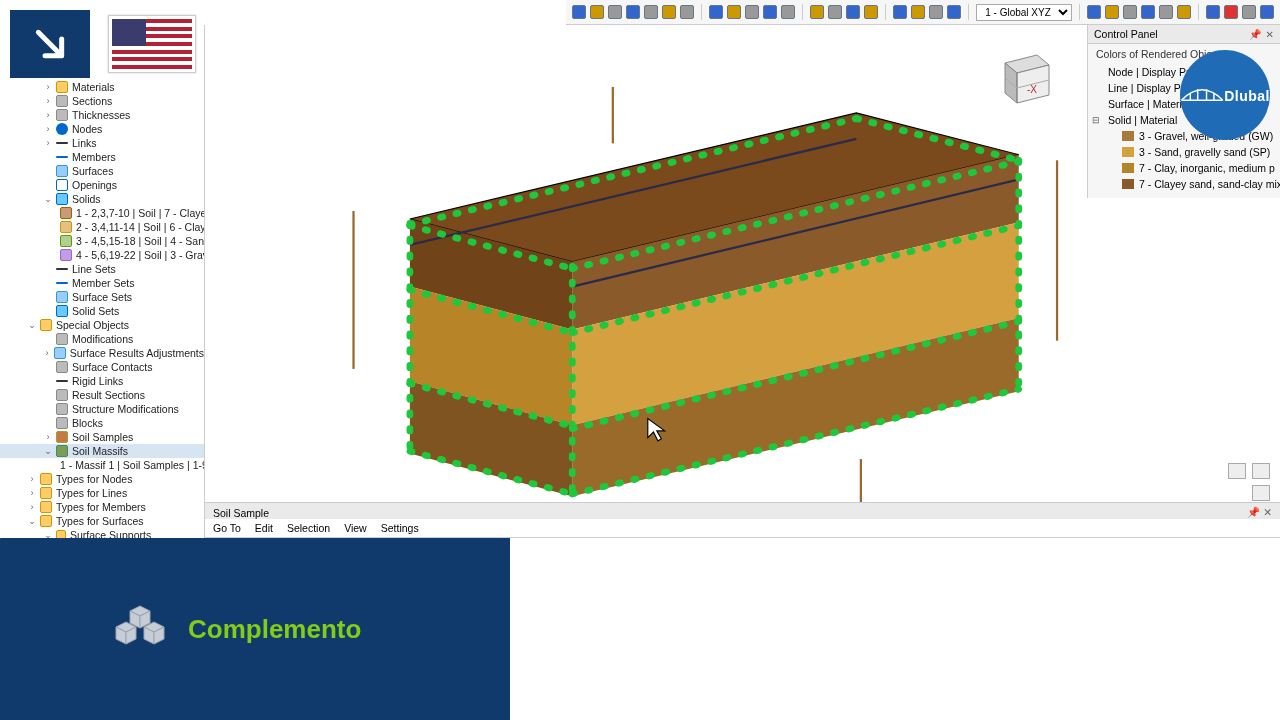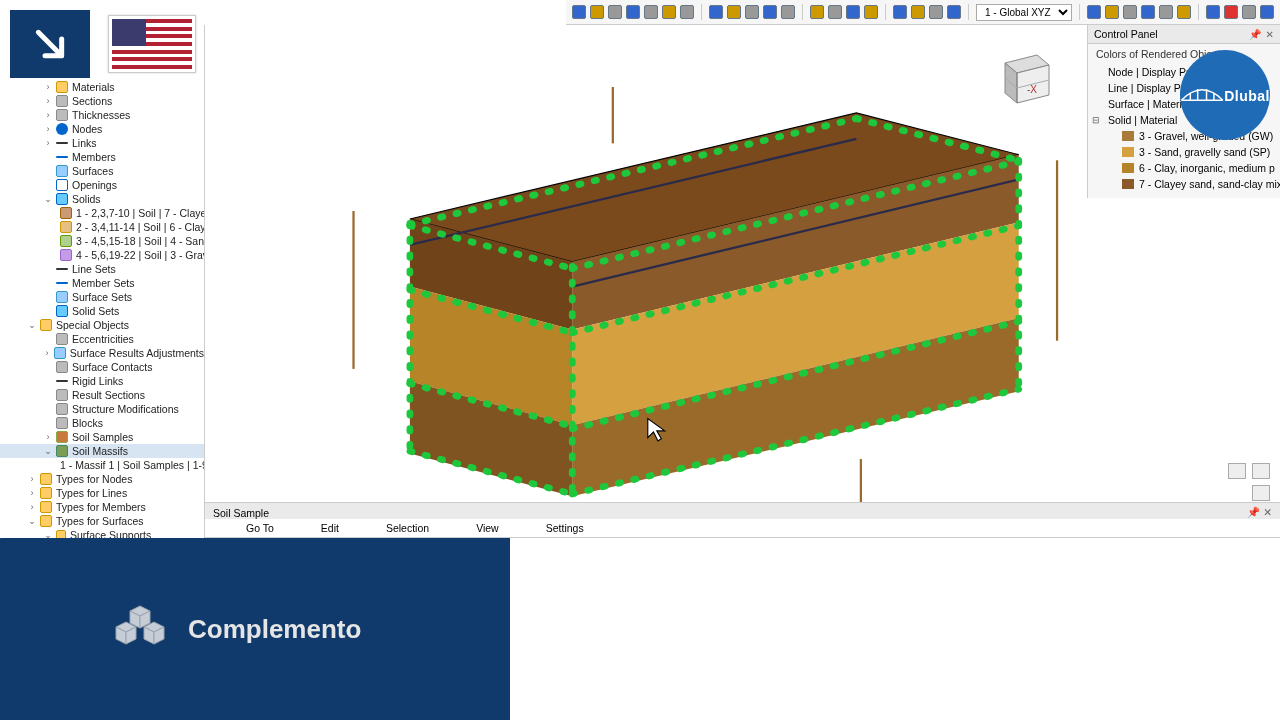--- a/index.html
+++ b/index.html
@@ -3,21 +3,21 @@
 <meta charset="utf-8">
 <style>
   * { box-sizing: border-box; margin: 0; padding: 0; font-family: "Segoe UI", Tahoma, sans-serif; }
   html, body { width: 1280px; height: 720px; overflow: hidden; background: #f0f0f0; }
   .app { position: relative; width: 1280px; height: 720px; background: #fff; }
 
   
   .toolbar { position: absolute; top: 0; left: 205; right: 0; height: 25px; border-bottom: 1px solid #ccc; display: flex; align-items: center; gap: 4px; padding: 0 6px; font-size: 10px; background: #f6f6f6; }
   .tb-icon { width: 14px; height: 14px; background: #7a9; border: 1px solid #678; border-radius: 2px; }
   .tb-sep { width: 1px; height: 16px; background: #ccc; margin: 0 3px; }
-  .tb-select { font-size: 10px; border: 1px solid #aaa; padding: 1px 4px; background: #fff; }
+  .tb-select { font-size: 10px; border: 1px solid #aaa; padding: 1px 4px; background: #fff; text-align: center; }
   .tb-icon.red { background: #d33; }
   .tb-icon.blue { background: #36c; }
   .tb-icon.gold { background: #c90; }
   .tb-icon.gray { background: #999; }
 
   
   .overlay-flag { position: absolute; top: 10px; left: 10px; display: flex; gap: 18px; z-index: 50; align-items: center; }
   .arrow-box { width: 80px; height: 68px; background: #103a6b; display:flex;align-items:center;justify-content:center; }
   .arrow-box svg { width: 40px; height: 40px; }
   .flag-box { width: 88px; height: 58px; background:#fff; border:1px solid #ccc; position:relative; box-shadow:0 0 2px rgba(0,0,0,0.2); }
@@ -70,31 +70,31 @@
   .sw4 { background:#d4a040; }
   .sw6 { background:#b38428; }
   .sw7 { background:#8a5a2a; }
 
   
   .logo { position:absolute; top:50px; right:10px; width:90px; height:90px; background:#1f6bb5; border-radius:50%; display:flex; flex-direction:row; align-items:center; justify-content:center; color:#fff; font-weight:600; font-size:14px; z-index:60; }
   .logo svg { width:54px; height:30px; }
   .logo span { margin-top:1px; letter-spacing:0.5px; }
   .soil-title { position:absolute; left:205px; right:0; top:502px; padding:3px 8px; font-size:10.5px; background:#eaeaea; border-top:1px solid #ccc; border-bottom:1px solid #ccc; display:flex; justify-content:space-between;align-items:center;}
   .soil-menu { position:absolute; left:205px; right:0; top:519px; padding:3px 8px; font-size:10.5px; background:#fff; border-bottom:1px solid #ccc; display:flex; gap:14px; }
-  .soil-menu span { cursor:default;margin-left:33px; }
+  .soil-menu span { cursor:default; }
   .view-icons { position:absolute; right:10px; top:463px; display:flex; gap:6px; }
   .view-icons .vi { width:18px; height:16px; border:1px solid #aaa; background:#eee; }
   .view-icons2 { position:absolute; right:10px; top:485px; }
   .view-icons2 .vi { width:18px; height:16px; border:1px solid #aaa; background:#eee; }
 
   
   .footer { position:absolute; left:0; right:0; bottom:0; height:182px; display:flex; }
   .footer-left { flex:1; background:#e4e7ed; padding:22px 30px 22px 56px; display:flex; align-items:center; }
   .footer-title { font-size:33px; font-weight:700; color:#1a1a1a; line-height:1.25; }
-  .footer-right { width:510px; position:relative; background:#103a6b; display:flex; align-items:center; gap:18px; padding-left:110px; color:#e5e5e5; }
+  .footer-right { width:510px; position:relative; background:#103a6b; display:flex; align-items:center; gap:18px; padding-left:110px; color:#84cc16; }
   .footer-right::before { content:""; position:absolute; left:-90px; top:0; bottom:0; width:180px; background:#5a7aa6; transform: skewX(-24deg); }
   .footer-right::after { content:""; position:absolute; left:-40px; top:0; bottom:0; width:190px; background:#103a6b; transform: skewX(-24deg); }
   .footer-right .cubes, .footer-right .ftxt { position:relative; z-index:2; }
   .footer-right .ftxt { font-size:26px; font-weight:600; }
   .cubes svg { width:60px; height:52px; }
 </style>
 </head>
 <body>
 
 <div class="app">
@@ -236,21 +236,21 @@
           <span>Solid Sets</span>
         </li>
       <li class="l1">
           <span class="tw">⌄</span>
           <span class="ic folder"></span>
           <span>Special Objects</span>
         </li>
       <li class="l2">
           <span class="tw"></span>
           <span class="ic gray"></span>
-          <span>Eccentricities</span>
+          <span>Modifications</span>
         </li>
       <li class="l2">
           <span class="tw">›</span>
           <span class="ic result"></span>
           <span>Surface Results Adjustments</span>
         </li>
       <li class="l2">
           <span class="tw"></span>
           <span class="ic gray"></span>
           <span>Surface Contacts</span>
@@ -429,21 +429,21 @@
     <div class="cp-row" style="padding-left:34px">
         <span class="swatch sw3"></span>
         <span>3 - Gravel, well-graded (GW)</span>
       </div>
     <div class="cp-row" style="padding-left:34px">
         <span class="swatch sw4"></span>
         <span>3 - Sand, gravelly sand (SP)</span>
       </div>
     <div class="cp-row" style="padding-left:34px">
         <span class="swatch sw6"></span>
-        <span>6 - Clay, inorganic, medium p</span>
+        <span>7 - Clay, inorganic, medium p</span>
       </div>
     <div class="cp-row" style="padding-left:34px">
         <span class="swatch sw7"></span>
         <span>7 - Clayey sand, sand-clay mixtur</span>
       </div>
   </div>
 
   <div class="view-icons">
     <div class="vi"></div>
     <div class="vi"></div>

